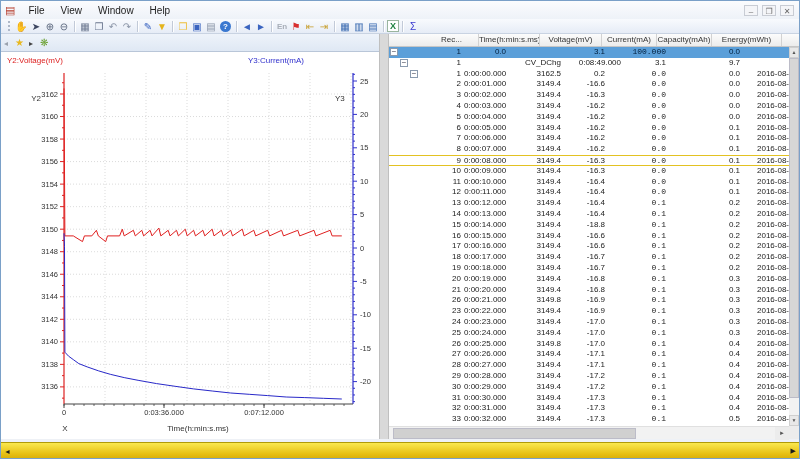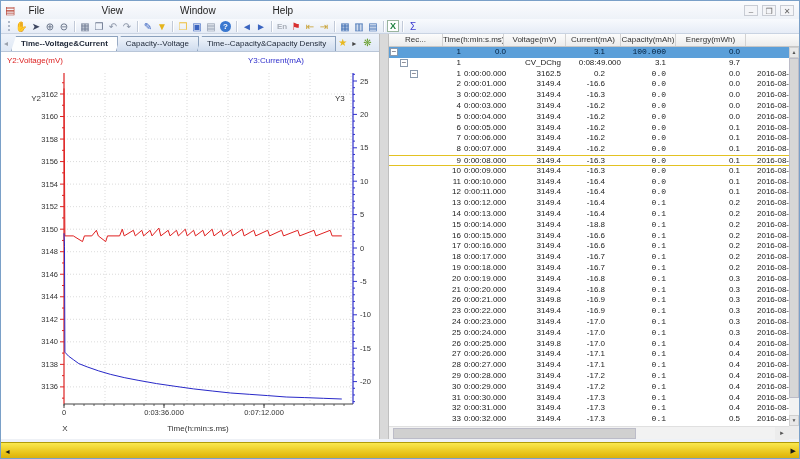--- a/index.html
+++ b/index.html
@@ -47,21 +47,21 @@
   .tabbar-ico { font-size:10px; margin:0 2px 2px 4px; line-height:12px; }
 
   
   #chart-area { position:absolute; left:0; top:18px; width:378px; bottom:0; background:#fff; }
   #chart-svg { position:absolute; left:0; top:0; }
   #chart-svg text { font-family:"Liberation Sans", sans-serif; }
 
   
   #grid-header { position:absolute; left:0; top:0; width:100%; height:13px; display:flex;
                  background:linear-gradient(#fcfcfc,#ececec); border-bottom:1px solid #c6c6c6;
-                 font-size:8px; color:#333; }
+                 font-size:8px; color:#333;padding-left:36px; }
   .hcell { border-right:1px solid #d2d2d2; text-align:center; line-height:12px; overflow:hidden; white-space:nowrap; }
   .ch0{width:54px;} .ch1{width:61px;} .ch2{width:62px;} .ch3{width:55px;} .ch4{width:55px;}
   .ch5{width:70px;} .ch6{flex:1; text-align:right; padding-right:8px; border-right:none;margin-top:48px;}
 
   #grid-body { position:absolute; left:0; top:13px; right:10px; bottom:13px; overflow:hidden; background:#fff; }
   .grow { position:relative; display:flex; height:10.8px; line-height:10.8px; font-size:8px; color:#1a1a1a;
           white-space:nowrap; }
   .grow > div { text-align:right; padding-right:3px; overflow:visible; }
   .c-rec{width:75px;} .c-time{width:45px;} .c-volt{width:55px;} .c-curr{width:44px;}
   .c-cap{width:61px;font-family:Liberation Mono, monospace;} .c-ener{width:74px;}
@@ -89,21 +89,21 @@
                background:linear-gradient(#fae84e,#e6bf12 70%,#d8ae08);
                border-top:1px solid #b09a08; border-bottom:1px solid #8a7a06;
                display:flex; align-items:center; justify-content:space-between;
                font-size:7px; color:#1a1a1a; padding:0 3px; }
 </style>
 </head>
 <body>
 
 <div id="titlebar">
   <span class="app-icon">▤</span>
-  <div id="menubar" style="display: flex; gap: 41px;">
+  <div id="menubar" style="display: flex;">
       <span class="menu-item">File</span>
       <span class="menu-item">View</span>
       <span class="menu-item">Window</span>
       <span class="menu-item">Help</span>
     </div>
   <div id="win-buttons">
       <span class="win-btn">–</span>
       <span class="win-btn">❐</span>
       <span class="win-btn">✕</span>
     </div>
@@ -144,25 +144,20 @@
     <span class="tb-icon ic-excel" style="color: rgb(30, 128, 64);">X</span>
     <span class="tb-sep"></span>
     <span class="tb-icon" style="color: rgb(58, 58, 208);">Σ</span>
   </div>
 
 <div id="main">
 
   <div id="left-panel">
     <div id="tabbar">
       <span class="tab-scroll">◂</span>
-      <span id="tabs-host" style="display:flex;align-items:flex-end;">
-          <span class="tab active">Time--Voltage&amp;Current</span>
-          <span class="tab">Capacity--Voltage</span>
-          <span class="tab">Time--Capacity&amp;Capacity Density</span>
-        </span>
       <span class="tabbar-ico" id="tab-star" style="color: rgb(232, 184, 32);">★</span>
       <span class="tab-scroll" style="color:#444;">▸</span>
       <span class="tabbar-ico" id="tab-flower" style="color: rgb(106, 160, 48);">❋</span>
     </div>
 
     <div id="chart-area">
       <svg id="chart-svg" width="378" height="387" viewBox="0 0 378 387">
         <g id="g-grid">
             <line x1="63" y1="334.89" x2="352" y2="334.89" stroke="#cccccc" stroke-width="0.7" stroke-dasharray="1 2"></line>
             <line x1="63" y1="312.36" x2="352" y2="312.36" stroke="#cccccc" stroke-width="0.7" stroke-dasharray="1 2"></line>

